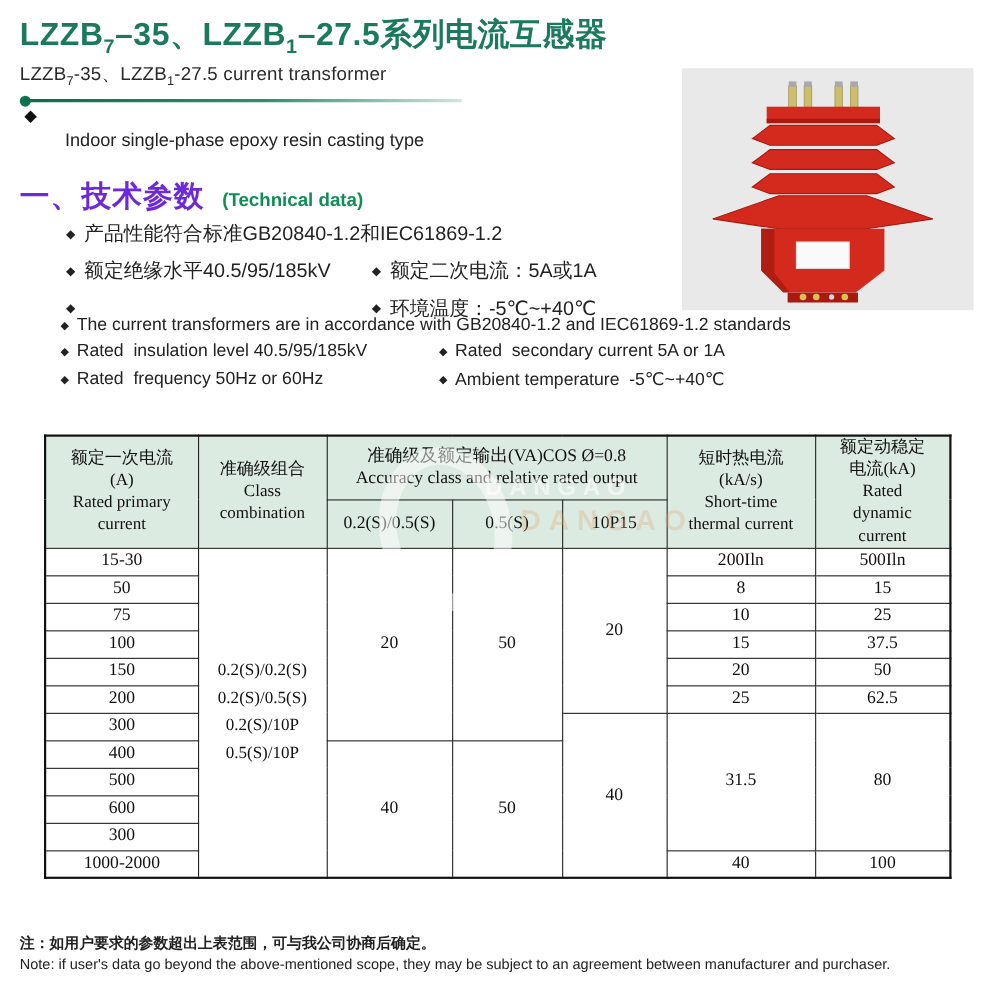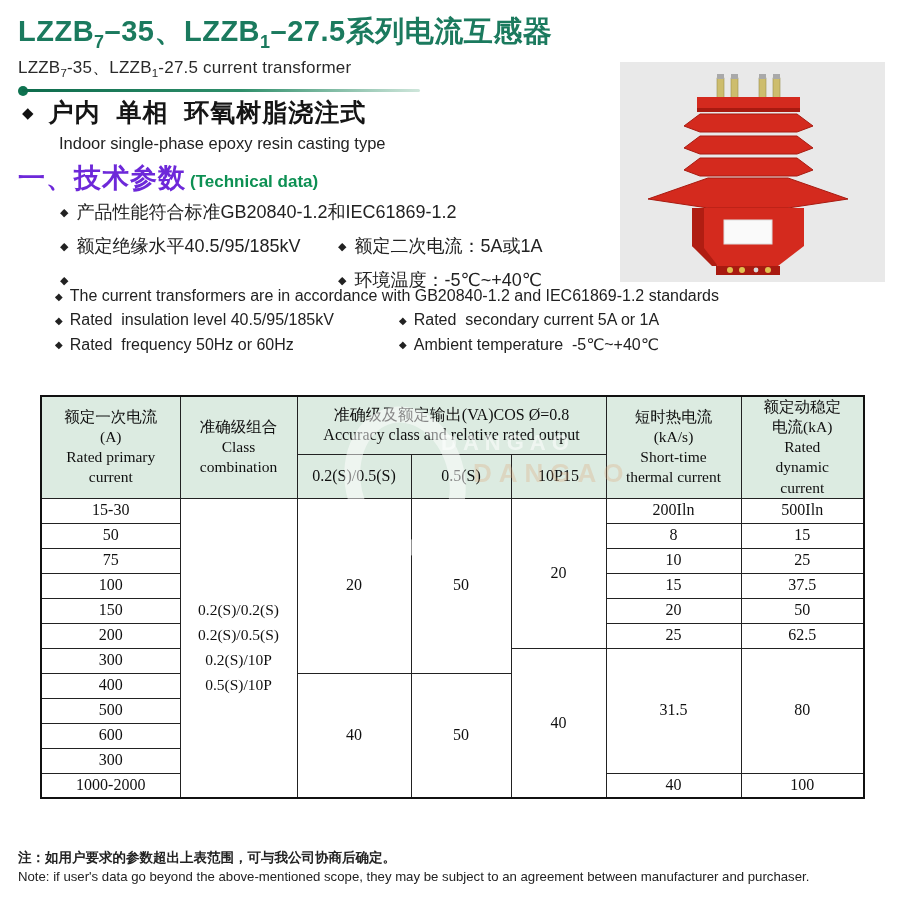--- a/index.html
+++ b/index.html
@@ -26,21 +26,21 @@
     white-space:pre-wrap; letter-spacing:1px; }
   .feature-zh .dm { font-size:15px; margin-right:14px; color:#111; }
   .feature-en { font-size:16.5px; color:#222; margin:5px 0 0 37px; }
 
   
   .product-panel { position:absolute; left:620px; top:62px; width:265px; height:220px; background:#e9e9e9; }
 
   
   .section-head { position:absolute; left:18px; top:160px; display:flex; align-items:baseline; }
   .section-zh { font-size:27px; font-weight:700; color:#6d28d9; letter-spacing:1px; }
-  .section-en { font-size:17px; font-weight:600; color:#0d9053; margin-left:4px; }
+  .section-en { font-size:17px; font-weight:600; color:#0d9053; margin-left:16px; }
 
   
   .specs-zh { position:absolute; left:60px; top:200px; display:grid; grid-template-columns:278px auto; row-gap:10px;
     font-size:18px; color:#222; }
   .specs-en { position:absolute; left:55px; top:287px; display:grid; grid-template-columns:344px auto; row-gap:6px;
     font-size:16px; color:#222; }
   .spec-item { display:flex; align-items:center; white-space:pre-wrap; }
   .span2 { grid-column:1 / span 2; }
   .specs-zh .dm { font-size:11px; margin-right:8px; }
   .specs-en .dm { font-size:10px; margin-right:7px; }
@@ -78,21 +78,21 @@
   <div class="top-block">
     <div class="main-title"><span>LZZB</span><sub>7</sub><span>–35、LZZB</span><sub>1</sub><span>–27.5系列电流互感器</span></div>
     <div class="sub-title"><span>LZZB</span><sub>7</sub><span>-35、LZZB</span><sub>1</sub><span>-27.5 current transformer</span></div>
     <div class="rule-wrap">
       <div class="rule-dot"></div>
       <div class="rule-line"></div>
     </div>
   </div>
 
   <div class="feature">
-    <div class="feature-zh"><span class="dm">◆</span><span>户内  单相  环氧树脂浇注式</span></div>
+    <div class="feature-zh"><span class="dm">◆</span></div>
     <div class="feature-en">Indoor single-phase epoxy resin casting type</div>
   </div>
 
   <div class="product-panel">
     <svg width="265" height="220" viewBox="0 0 265 220">
       <g fill="#cdbd6d" stroke="#9a8f4f" stroke-width="0.6">
         <rect x="97" y="16" width="7" height="21"></rect>
           <rect x="111" y="16" width="7" height="21"></rect>
         <rect x="139" y="16" width="7" height="21"></rect>
           <rect x="153" y="16" width="7" height="21"></rect>

